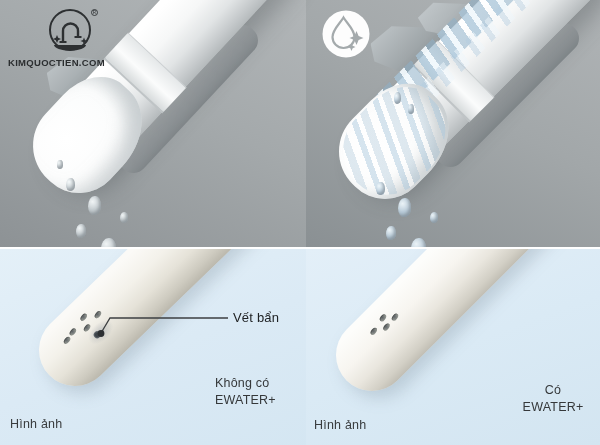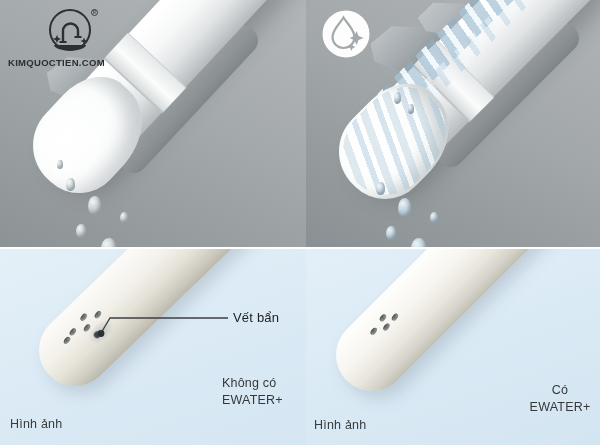--- a/index.html
+++ b/index.html
@@ -70,21 +70,21 @@
     box-shadow:inset 0 1px 1px rgba(38,42,44,.6); transform:rotate(-8deg); }
   .smear { position:absolute; left:52px; top:32px; width:30px; height:18px; border-radius:50%;
     background:radial-gradient(ellipse,rgba(120,130,145,.35),rgba(120,130,145,0) 70%); }
   .dirt { position:absolute; left:59px; top:37px; width:7px; height:7px; border-radius:50%;
     background:radial-gradient(circle,#3e444a 35%,#6a7076 75%,rgba(106,112,118,0)); }
 
   .callout-svg { position:absolute; left:0; top:0; z-index:4; }
   .callout-label { position:absolute; left:233px; top:61px; z-index:5;
     font-size:13px; font-weight:500; color:#202325; letter-spacing:.2px; }
 
-  .caption { position:absolute; z-index:5; font-size:12.5px; line-height:17px; color:#35383a; letter-spacing:.2px;margin-left:7px; }
+  .caption { position:absolute; z-index:5; font-size:12.5px; line-height:17px; color:#35383a; letter-spacing:.2px; }
   .panel-bl .caption { left:215px; top:126px; text-align:left; }
   .panel-br .caption { left:194px; top:133px; width:106px; text-align:center; }
   .photo-caption { position:absolute; z-index:5; font-size:12.5px; color:#393c3e; letter-spacing:.2px; }
   .panel-bl .photo-caption { left:10px; top:168px; }
   .panel-br .photo-caption { left:8px; top:169px; }
 
   
   .logo { position:absolute; left:8px; top:6px; z-index:6; width:110px; }
   .logo-text { margin-top:1px; font-size:9.5px; font-weight:bold; letter-spacing:.3px; color:#2b2e30; white-space:nowrap; }
   .ewater-icon { position:absolute; left:16px; top:10px; z-index:6; }

